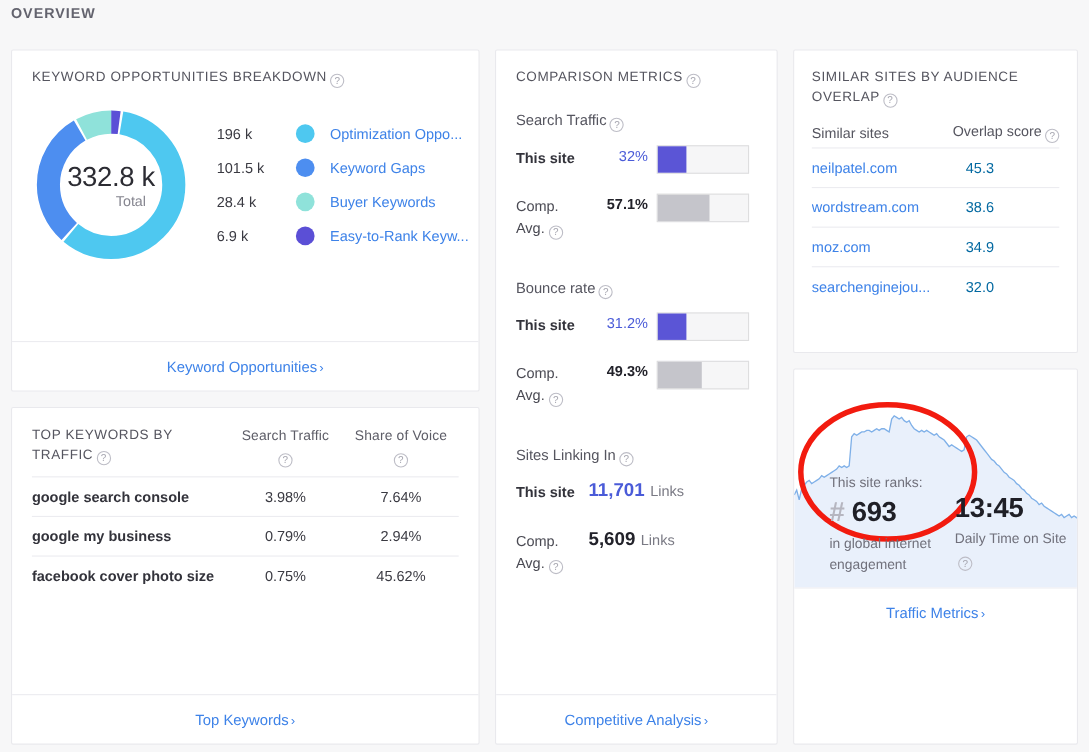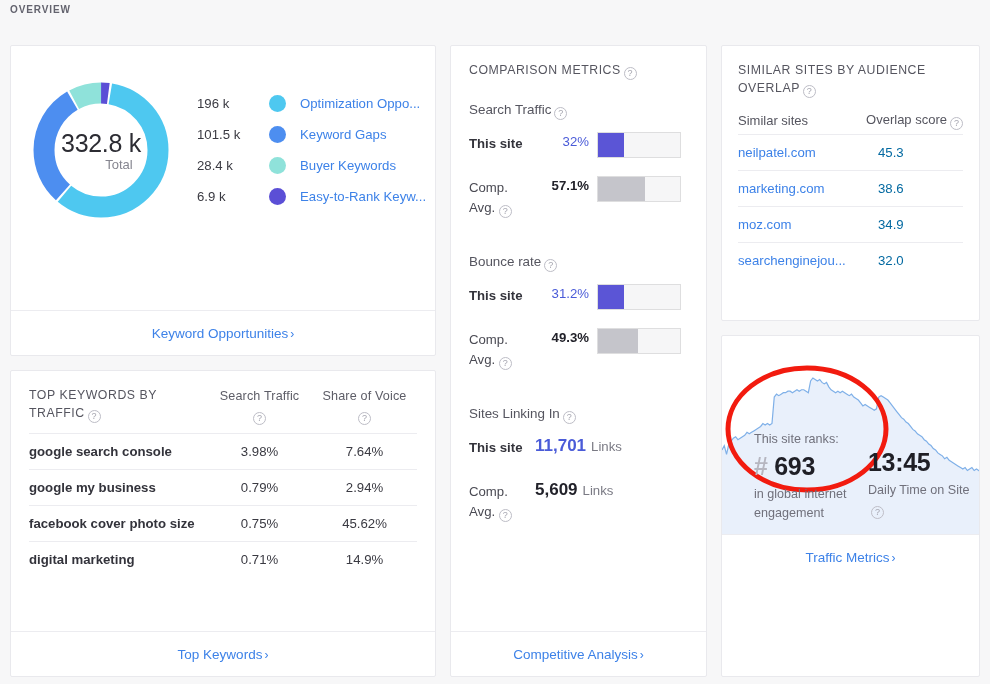--- a/index.html
+++ b/index.html
@@ -7,21 +7,21 @@
     width: 990px; height: 684px;
     background: #f7f7f8;
     font-family: "Liberation Sans", sans-serif;
     color: #3d3d47;
     overflow: hidden;
   }
   .page { position: relative; width: 990px; height: 684px; }
 
   .overview-title {
     position: absolute; left: 10px; top: 4px;
-    font-size: 10px; letter-spacing: .9px; font-weight: 700;
+    font-size: 13px; letter-spacing: .9px; font-weight: 700;
     color: #63636e;
   }
 
   .grid {
     position: absolute; left: 10px; top: 45px;
     width: 970px; height: 632px;
     display: grid;
     grid-template-columns: 426px 1fr 259px;
     column-gap: 14px;
   }
@@ -148,20 +148,23 @@
 <div class="page">
 
   <div class="overview-title">OVERVIEW</div>
 
   <div class="grid">
 
     <div class="col col-left">
 
       <div class="card" style="height:311px">
         <div class="card-body">
+          <div class="card-title">
+            <span>KEYWORD OPPORTUNITIES BREAKDOWN</span><span class="qm">?</span>
+          </div>
 
           <div class="donut-wrap">
             <div class="donut">
               <svg width="144" height="144" viewBox="0 0 144 144">
 
                 <g transform="rotate(-90 72 72)">
 
                   <circle cx="72" cy="72" r="57" fill="none" stroke="#5b4fd6" stroke-width="21" stroke-dasharray="7.4 350.7" stroke-dashoffset="0"></circle>
 
                   <circle cx="72" cy="72" r="57" fill="none" stroke="#4ec8f0" stroke-width="21" stroke-dasharray="209.0 149.1" stroke-dashoffset="-9.4"></circle>
@@ -228,25 +231,20 @@
           <div class="kw-row">
             <div class="c0">google my business</div>
             <div class="c1">0.79%</div>
             <div class="c2">2.94%</div>
           </div>
           <div class="kw-row">
             <div class="c0">facebook cover photo size</div>
             <div class="c1">0.75%</div>
             <div class="c2">45.62%</div>
           </div>
-          <div class="kw-row">
-            <div class="c0">digital marketing</div>
-            <div class="c1">0.71%</div>
-            <div class="c2">14.9%</div>
-          </div>
         </div>
         <div class="card-foot">
           <a class="foot-link"><span>Top Keywords</span><span class="chev">›</span></a>
         </div>
       </div>
     </div>
 
     <div class="col">
       <div class="card" style="flex:1">
         <div class="card-body">
@@ -325,21 +323,21 @@
           </div>
           <div class="ss-head">
             <div class="a">Similar sites</div>
             <div class="b"><span>Overlap score</span><span class="qm">?</span></div>
           </div>
           <div class="ss-row">
             <div class="ss-name">neilpatel.com</div>
             <div class="ss-score">45.3</div>
           </div>
           <div class="ss-row">
-            <div class="ss-name">marketing.com</div>
+            <div class="ss-name">wordstream.com</div>
             <div class="ss-score">38.6</div>
           </div>
           <div class="ss-row">
             <div class="ss-name">moz.com</div>
             <div class="ss-score">34.9</div>
           </div>
           <div class="ss-row">
             <div class="ss-name">searchenginejou...</div>
             <div class="ss-score">32.0</div>
           </div>

